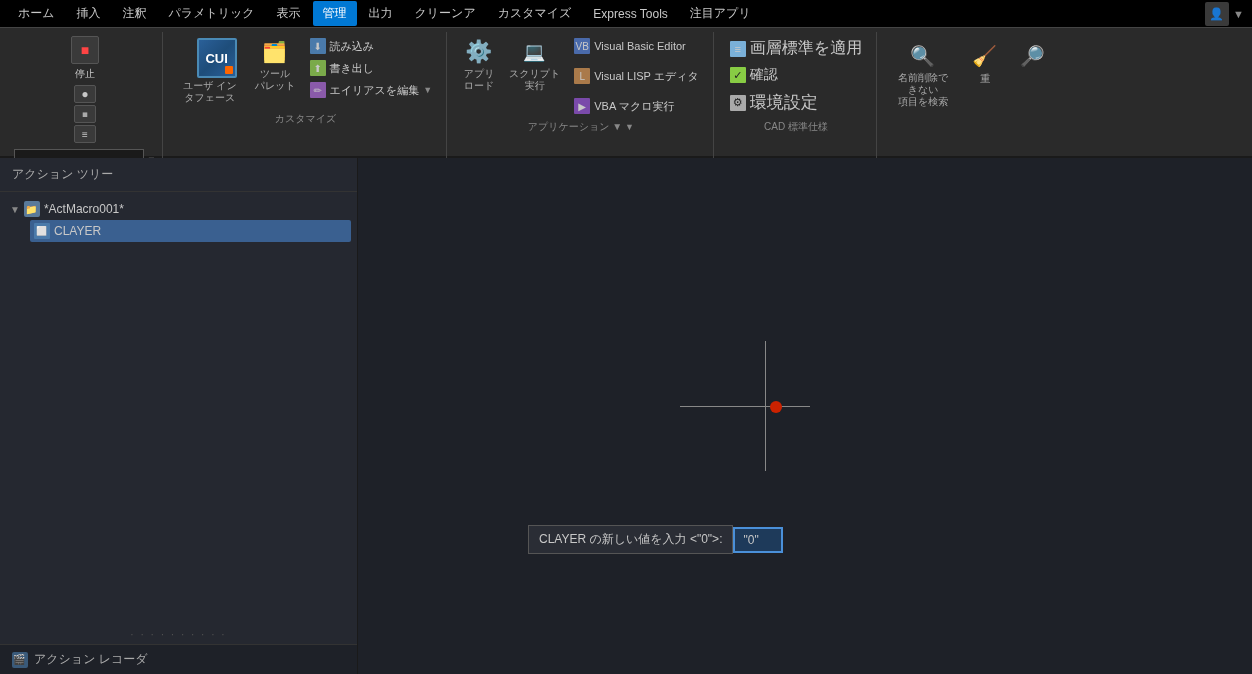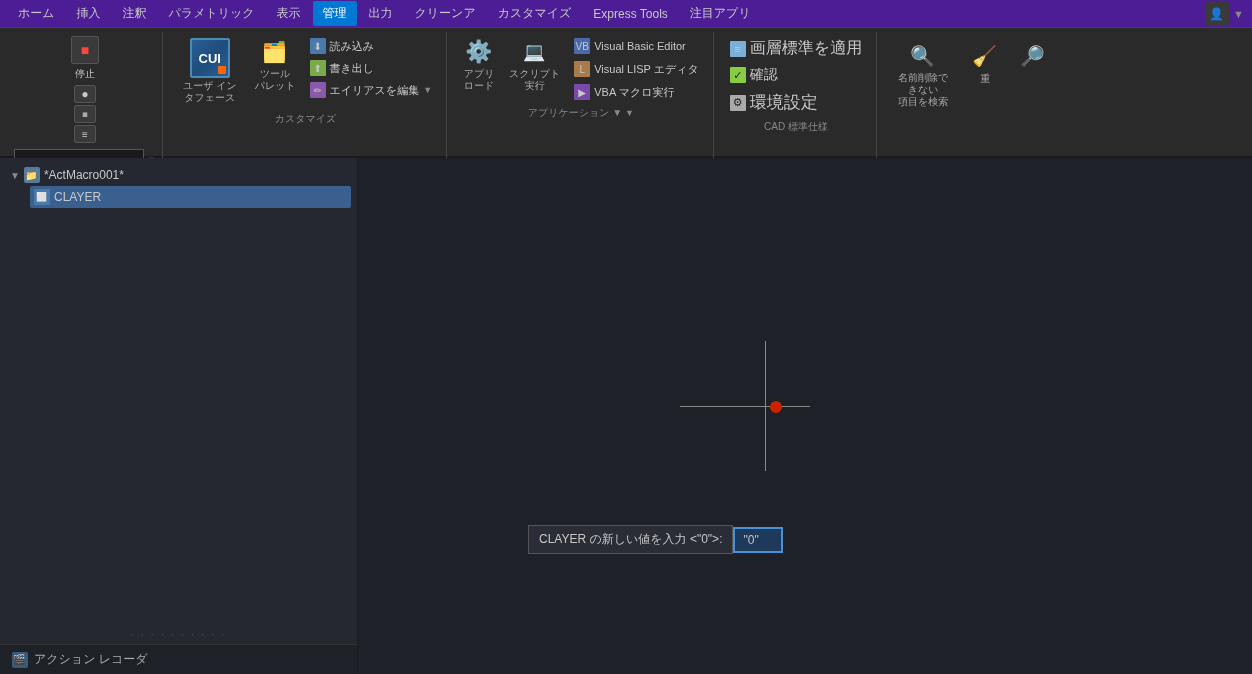--- a/index.html
+++ b/index.html
@@ -8,21 +8,21 @@
       height: 674px;
       background: #1e2128;
       font-family: 'Meiryo', 'Yu Gothic', sans-serif;
       font-size: 12px;
       color: #c8c8c8;
       overflow: hidden;
     }
 
     
     .menu-bar {
-      background: #4c1d95;
+      background: #000000;
       height: 28px;
       display: flex;
       align-items: center;
       padding: 0 8px;
       gap: 2px;
       border-bottom: 1px solid #444;
     }
     .menu-item {
       padding: 4px 10px;
       cursor: pointer;
@@ -43,21 +43,21 @@
       display: flex;
       align-items: stretch;
       padding: 4px 8px;
       gap: 2px;
     }
 
     
     .cui-btn {
       display: flex;
       flex-direction: column;
-      align-items: center;
+      align-items: flex-end;
       padding: 4px 8px;
       cursor: pointer;
       border-radius: 2px;
       min-width: 50px;
     }
     .cui-icon {
       width: 40px;
       height: 40px;
       background: linear-gradient(135deg, #2a6099 0%, #1e4d7a 50%, #2a6099 100%);
       border: 2px solid #4a8ab5;
@@ -357,21 +357,21 @@
         <div style="display:flex;flex-direction:column;align-items:center;cursor:pointer;padding:2px 4px;">
           <div style="width:32px;height:32px;display:flex;align-items:center;justify-content:center;font-size:22px;">⚙️</div>
           <div style="font-size:10px;color:#aaa;text-align:center;line-height:1.2;">アプリ<br>ロード</div>
         </div>
 
         <div style="display:flex;flex-direction:column;align-items:center;cursor:pointer;padding:2px 4px;">
           <div style="width:32px;height:32px;display:flex;align-items:center;justify-content:center;font-size:18px;">💻</div>
           <div style="font-size:10px;color:#aaa;text-align:center;line-height:1.2;">スクリプト<br>実行</div>
         </div>
 
-        <div style="display:flex;flex-direction:column;gap:3px;margin-top:2px;">
+        <div style="display:flex;flex-direction:column;gap:10px;margin-top:2px;">
           <div style="display:flex;align-items:center;gap:4px;cursor:pointer;padding:2px 4px;">
             <div style="width:16px;height:16px;background:#4a6aaa;border-radius:1px;font-size:10px;display:flex;align-items:center;justify-content:center;">VB</div>
             <span style="font-size:11px;color:#c8c8c8;">Visual Basic Editor</span>
           </div>
           <div style="display:flex;align-items:center;gap:4px;cursor:pointer;padding:2px 4px;">
             <div style="width:16px;height:16px;background:#aa7a4a;border-radius:1px;font-size:10px;display:flex;align-items:center;justify-content:center;">L</div>
             <span style="font-size:11px;color:#c8c8c8;">Visual LISP エディタ</span>
           </div>
           <div style="display:flex;align-items:center;gap:4px;cursor:pointer;padding:2px 4px;">
             <div style="width:16px;height:16px;background:#7a4aaa;border-radius:1px;font-size:10px;display:flex;align-items:center;justify-content:center;">▶</div>
@@ -422,20 +422,21 @@
       </div>
       <div style="font-size:10px;color:#888;margin-top:auto;">クリーンア</div>
     </div>
 
   </div>
 </div>
 
 <div class="content-area">
 
   <div class="sidebar">
+    <div class="sidebar-title">アクション ツリー</div>
     <div class="action-tree">
 
       <div class="tree-item">
         <span class="tree-arrow">▼</span>
         <div class="tree-icon">📁</div>
         <span class="tree-label">*ActMacro001*</span>
       </div>
 
       <div class="tree-child">
         <div class="tree-child-item">

